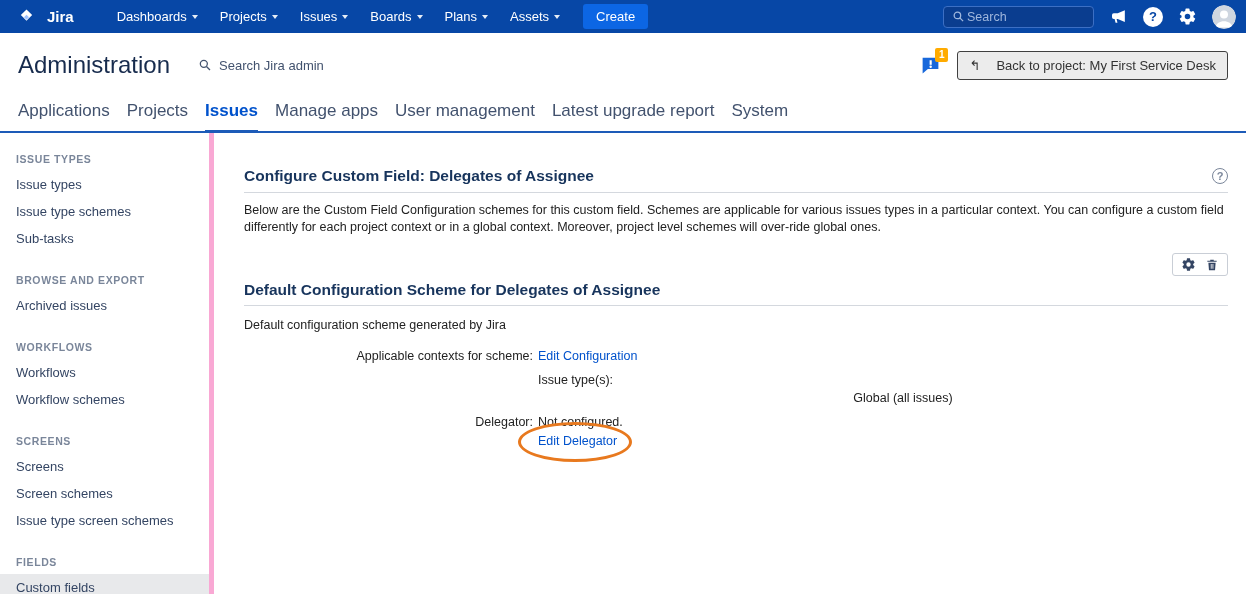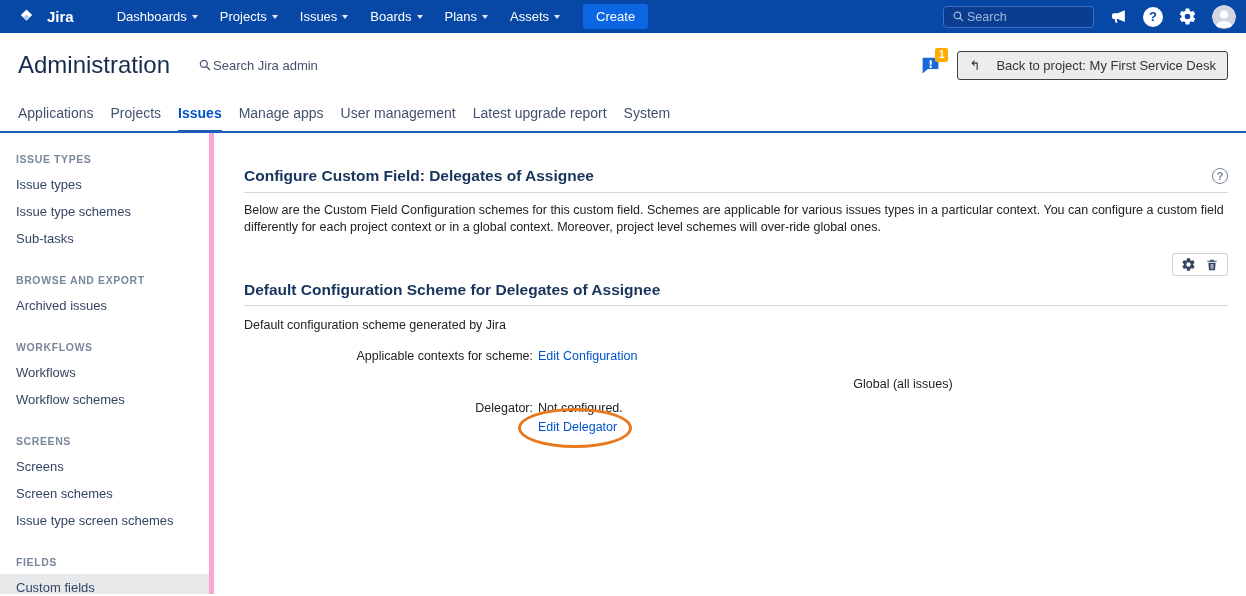--- a/index.html
+++ b/index.html
@@ -64,21 +64,21 @@
   }
   .qcircle::after { content: "?"; }
   .avatar { width: 24px; height: 24px; border-radius: 50%; overflow: hidden; cursor: pointer; }
 
   
   .admin-header {
     height: 64px; display: flex; align-items: center;
     padding: 0 18px; background: #fff;
   }
   .admin-title { font-size: 24px; font-weight: 500; color: #172b4d; margin-right: 28px; }
-  .admin-search { display: flex; align-items: center; gap: 1px; color: #42526e; font-size: 13px; cursor: pointer; }
+  .admin-search { display: flex; align-items: center; gap: 7px; color: #42526e; font-size: 13px; cursor: pointer; }
   .header-right { margin-left: auto; display: flex; align-items: center; gap: 16px; }
   .feedback-wrap { position: relative; cursor: pointer; display: inline-flex; }
   .badge {
     position: absolute; top: -7px; right: -7px;
     background: #ffab00; color: #fff;
     font-size: 10px; font-weight: bold; line-height: 1;
     padding: 2px 4px; border-radius: 2px;
   }
   .back-btn {
     display: flex; align-items: center; gap: 16px;
@@ -87,21 +87,21 @@
     font-family: "Liberation Sans", sans-serif;
   }
   .return-icon::before { content: "\21B0"; font-size: 13px; color: #333; }
 
   
   .tabbar {
     display: flex; gap: 17px; padding: 0 18px;
     border-bottom: 2px solid #1d5bb8; background: #fff; height: 36px;
     align-items: flex-end;
   }
-  .tab { padding: 9px 0 10px; color: #42526e; font-size: 14px; cursor: pointer; white-space: nowrap; }
+  .tab { padding: 9px 0 10px; color: #42526e; font-size: 17px; cursor: pointer; white-space: nowrap; }
   .tab.active {
     color: #0052cc; font-weight: bold;
     border-bottom: 3px solid #1d5bb8; margin-bottom: -2px; padding-bottom: 9px;
   }
 
   
   .layout { display: flex; height: 461px; }
   .sidebar {
     width: 214px; flex-shrink: 0;
     border-right: 5px solid #f9a8d4;
@@ -335,20 +335,21 @@
     <p class="scheme-subtitle">Default configuration scheme generated by Jira</p>
 
     <div class="kv">
       <div class="kv-label">Applicable contexts for scheme:</div>
       <div class="kv-value">
         <a>Edit Configuration</a>
       </div>
 
       <div class="kv-label"></div>
       <div class="kv-value">
+        <div>Issue type(s):</div>
         <div class="indent">Global (all issues)</div>
       </div>
 
       <div class="kv-label">Delegator:</div>
       <div class="kv-value">
         <div>Not configured.</div>
         <span class="annot-wrap">
           <a>Edit Delegator</a>
           <span class="annot-ellipse"></span>
         </span>

